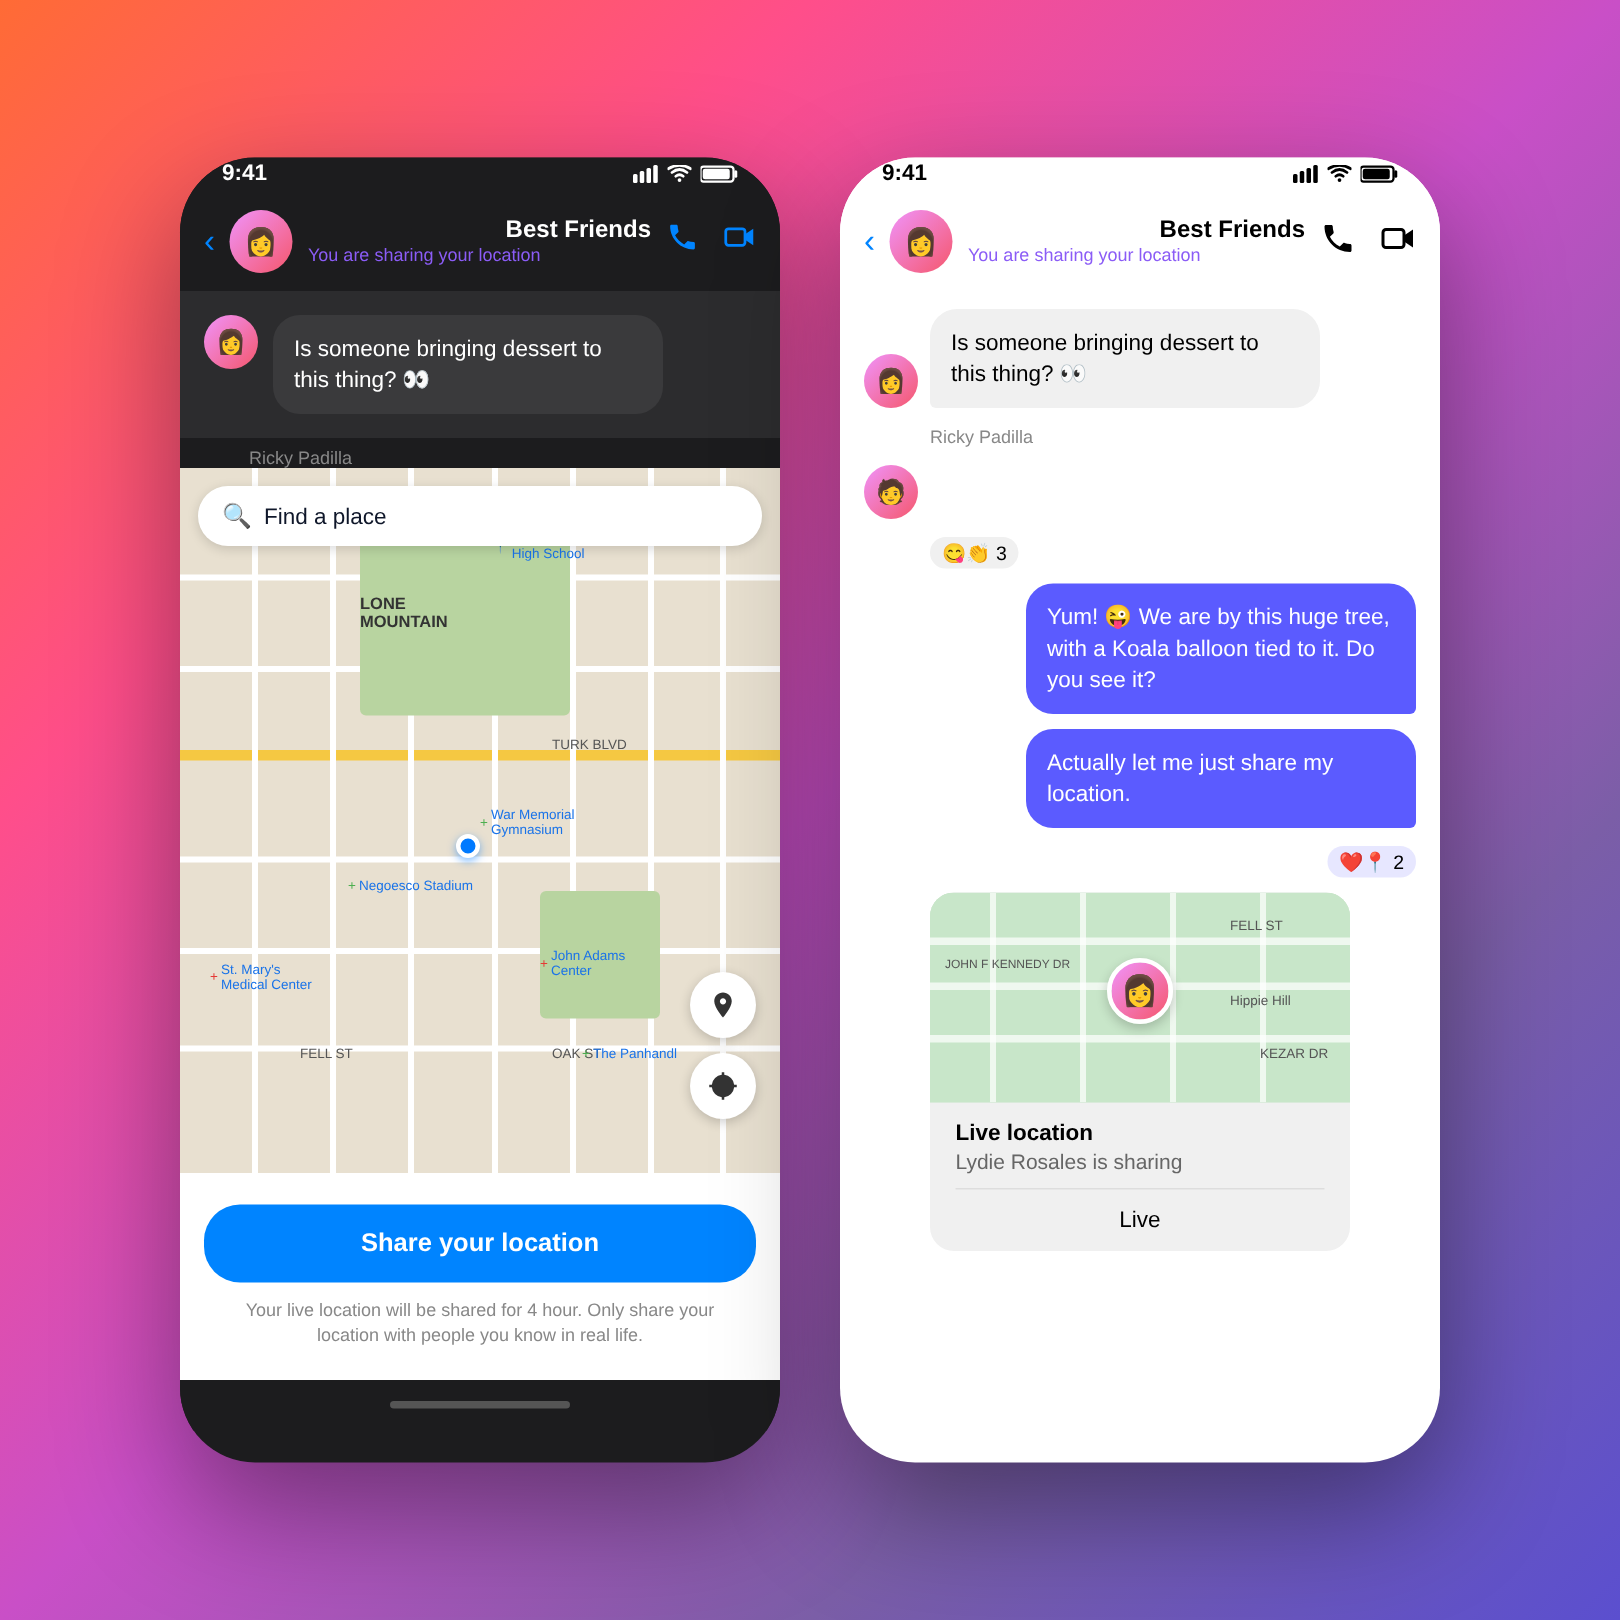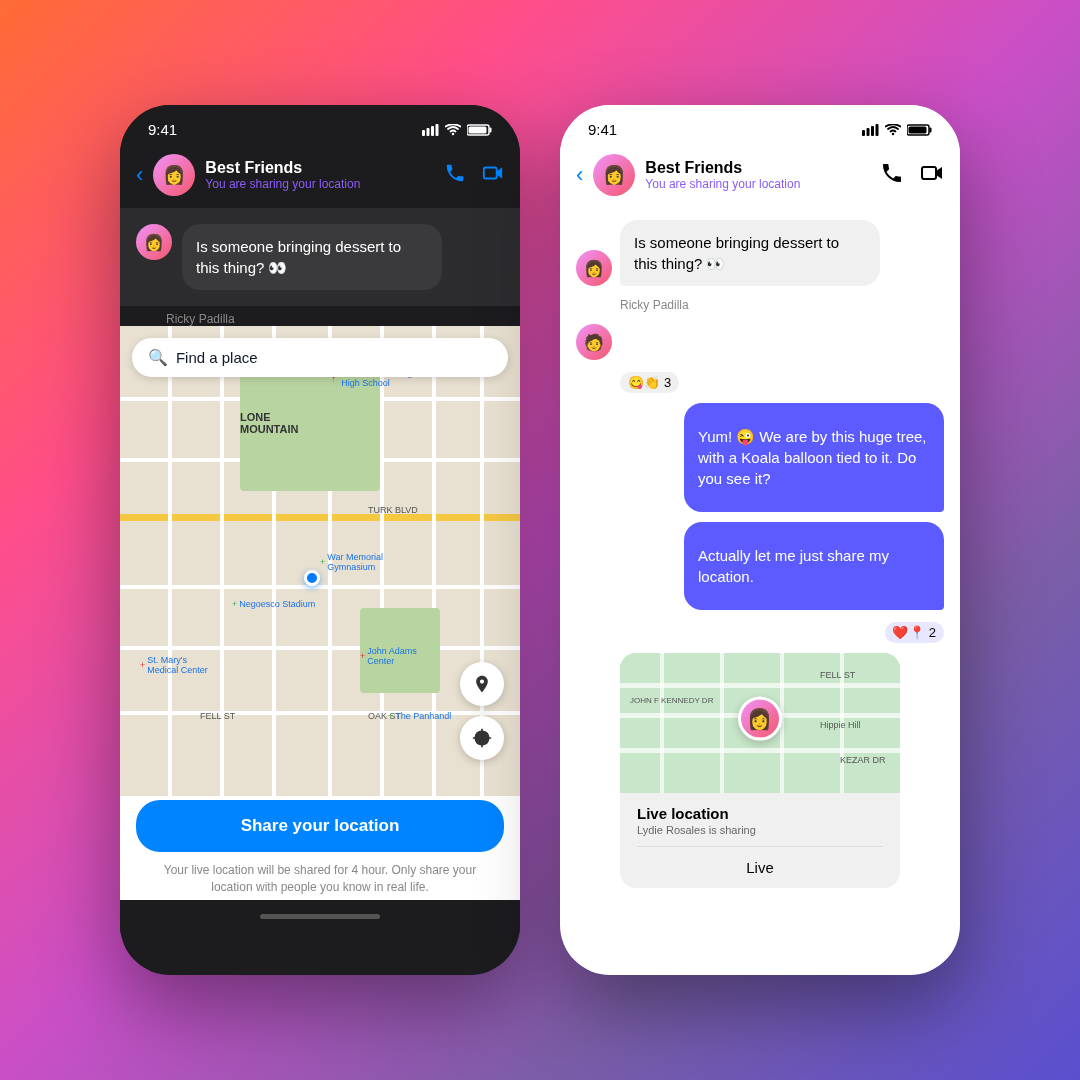--- a/index.html
+++ b/index.html
@@ -31,23 +31,23 @@
 
     .phone-light {
       background: #ffffff;
     }
 
     
     .status-bar {
       display: flex;
       justify-content: space-between;
       align-items: center;
-      padding: 16px 28px 8px;
+      padding: 2px 28px 8px;
       font-size: 15px;
-      font-weight: 400;
+      font-weight: 700;
     }
 
     .status-bar-dark {
       background: #1c1c1e;
       color: #ffffff;
     }
 
     .status-bar-light {
       background: #ffffff;
       color: #000000;
@@ -94,20 +94,21 @@
       font-size: 18px;
     }
 
     .nav-info {
       flex: 1;
     }
 
     .nav-name {
       font-size: 16px;
       font-weight: 700;
+      text-align: right;
     }
 
     .nav-name-dark { color: #ffffff; }
     .nav-name-light { color: #000000; }
 
     .nav-subtitle {
       font-size: 12px;
       color: #8b5cf6;
     }
 
@@ -221,21 +222,21 @@
       border: 3px solid white;
       box-shadow: 0 2px 6px rgba(0,122,255,0.5);
       top: 52%;
       left: 46%;
       z-index: 5;
     }
 
     
     .share-section {
       background: white;
-      padding: 4px 16px;
+      padding: 21px 16px;
     }
 
     .share-btn {
       width: 100%;
       background: #0084ff;
       color: white;
       border: none;
       border-radius: 24px;
       padding: 16px;
       font-size: 17px;
@@ -291,21 +292,21 @@
       padding: 12px 14px;
       border-radius: 18px 18px 18px 4px;
       font-size: 15px;
       line-height: 1.4;
       max-width: 260px;
     }
 
     .bubble-sent {
       background: #5b5bff;
       color: #fff;
-      padding: 23px 14px;
+      padding: 12px 14px;
       border-radius: 18px 18px 4px 18px;
       font-size: 15px;
       line-height: 1.4;
       max-width: 260px;
     }
 
     .sender-label {
       font-size: 12px;
       color: #888;
       margin: 2px 0 2px 44px;
@@ -375,21 +376,21 @@
       padding: 12px 17px 0;
     }
 
     .location-title {
       font-size: 15px;
       font-weight: 700;
       color: #000;
     }
 
     .location-subtitle {
-      font-size: 11px;
+      font-size: 14px;
       color: #666;
       margin-top: 2px;
     }
 
     .location-divider {
       height: 1px;
       background: #ddd;
       margin: 10px 0 0;
     }
 

